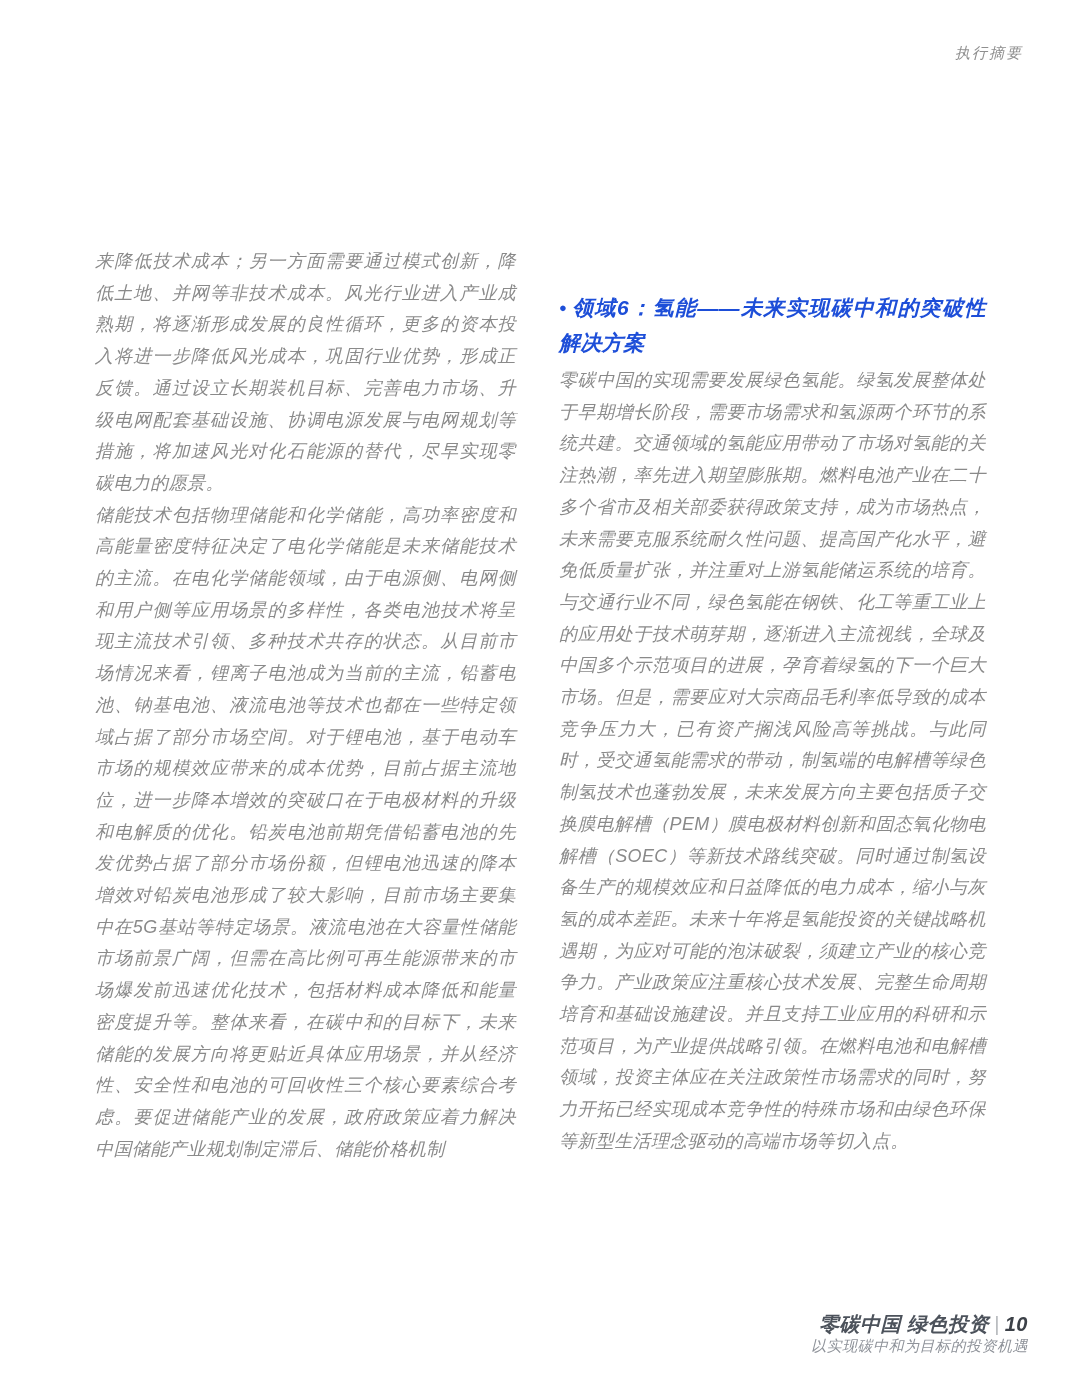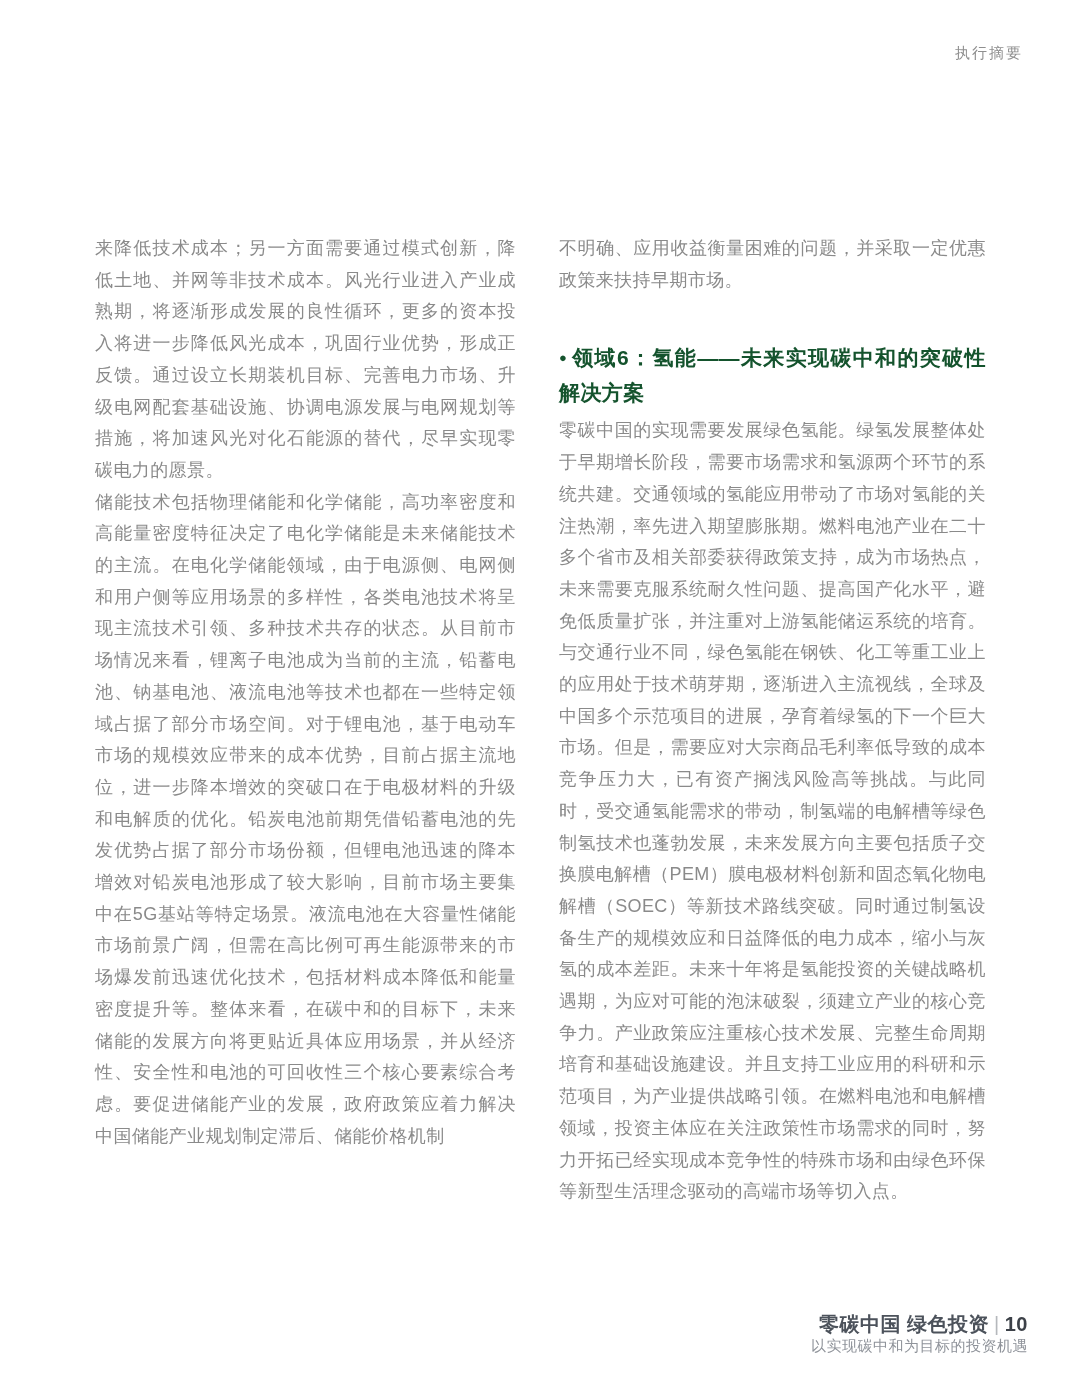--- a/index.html
+++ b/index.html
@@ -3,46 +3,47 @@
 <meta charset="utf-8">
 <style>
   html, body { margin: 0; padding: 0; background: #ffffff; }
   .page {
     position: relative;
     width: 1080px;
     height: 1397px;
     background: #ffffff;
     font-family: "Liberation Sans", "DejaVu Sans", sans-serif;
     overflow: hidden;
+    font-style: italic;
   }
   .header {
     position: absolute;
     top: 44px;
     right: 57px;
     font-size: 15px;
     color: #8f8f8f;
     letter-spacing: 2px;
   }
-  .col { position: absolute; top: 233px; }
+  .col { position: absolute; top: 246px; }
   .col-left  { left: 95px;  width: 421px; }
   .col-right { left: 559px; width: 427px; }
   .body-para {
     margin: 0;
     font-size: 18px;
     line-height: 31.7px;
     color: #8a8a8a;
     text-align: justify;
     letter-spacing: 0.4px;
   }
   .section-heading {
     margin: 46px 0 6px 0;
     font-size: 21px;
     line-height: 32px;
     font-weight: bold;
-    color: #14532d;
+    color: #1d4ed8;
     text-align: justify;
     letter-spacing: 0.4px;
   }
   .bullet {
     font-size: 13px;
     margin-right: 4px;
     position: relative;
     top: -3px;
   }
   .footer {
@@ -80,21 +81,20 @@
   <div class="header">
     <span>执行摘要</span>
   </div>
 
   <div class="col col-left">
     <p class="body-para">来降低技术成本；另一方面需要通过模式创新，降低土地、并网等非技术成本。风光行业进入产业成熟期，将逐渐形成发展的良性循环，更多的资本投入将进一步降低风光成本，巩固行业优势，形成正反馈。通过设立长期装机目标、完善电力市场、升级电网配套基础设施、协调电源发展与电网规划等措施，将加速风光对化石能源的替代，尽早实现零碳电力的愿景。</p>
     <p class="body-para">储能技术包括物理储能和化学储能，高功率密度和高能量密度特征决定了电化学储能是未来储能技术的主流。在电化学储能领域，由于电源侧、电网侧和用户侧等应用场景的多样性，各类电池技术将呈现主流技术引领、多种技术共存的状态。从目前市场情况来看，锂离子电池成为当前的主流，铅蓄电池、钠基电池、液流电池等技术也都在一些特定领域占据了部分市场空间。对于锂电池，基于电动车市场的规模效应带来的成本优势，目前占据主流地位，进一步降本增效的突破口在于电极材料的升级和电解质的优化。铅炭电池前期凭借铅蓄电池的先发优势占据了部分市场份额，但锂电池迅速的降本增效对铅炭电池形成了较大影响，目前市场主要集中在5G基站等特定场景。液流电池在大容量性储能市场前景广阔，但需在高比例可再生能源带来的市场爆发前迅速优化技术，包括材料成本降低和能量密度提升等。整体来看，在碳中和的目标下，未来储能的发展方向将更贴近具体应用场景，并从经济性、安全性和电池的可回收性三个核心要素综合考虑。要促进储能产业的发展，政府政策应着力解决中国储能产业规划制定滞后、储能价格机制</p>
   </div>
 
   <div class="col col-right">
-    <p class="body-para">不明确、应用收益衡量困难的问题，并采取一定优惠政策来扶持早期市场。</p>
     <h2 class="section-heading"><span class="bullet">●</span><span>领域6：氢能——未来实现碳中和的突破性解决方案</span></h2>
     <p class="body-para">零碳中国的实现需要发展绿色氢能。绿氢发展整体处于早期增长阶段，需要市场需求和氢源两个环节的系统共建。交通领域的氢能应用带动了市场对氢能的关注热潮，率先进入期望膨胀期。燃料电池产业在二十多个省市及相关部委获得政策支持，成为市场热点，未来需要克服系统耐久性问题、提高国产化水平，避免低质量扩张，并注重对上游氢能储运系统的培育。与交通行业不同，绿色氢能在钢铁、化工等重工业上的应用处于技术萌芽期，逐渐进入主流视线，全球及中国多个示范项目的进展，孕育着绿氢的下一个巨大市场。但是，需要应对大宗商品毛利率低导致的成本竞争压力大，已有资产搁浅风险高等挑战。与此同时，受交通氢能需求的带动，制氢端的电解槽等绿色制氢技术也蓬勃发展，未来发展方向主要包括质子交换膜电解槽（PEM）膜电极材料创新和固态氧化物电解槽（SOEC）等新技术路线突破。同时通过制氢设备生产的规模效应和日益降低的电力成本，缩小与灰氢的成本差距。未来十年将是氢能投资的关键战略机遇期，为应对可能的泡沫破裂，须建立产业的核心竞争力。产业政策应注重核心技术发展、完整生命周期培育和基础设施建设。并且支持工业应用的科研和示范项目，为产业提供战略引领。在燃料电池和电解槽领域，投资主体应在关注政策性市场需求的同时，努力开拓已经实现成本竞争性的特殊市场和由绿色环保等新型生活理念驱动的高端市场等切入点。</p>
   </div>
 
   <div class="footer">
     <div class="footer-line1"><span>零碳中国 绿色投资</span><span class="footer-sep">|</span><span class="footer-page">10</span></div>
     <div class="footer-line2">以实现碳中和为目标的投资机遇</div>
   </div>
 
 </div>

